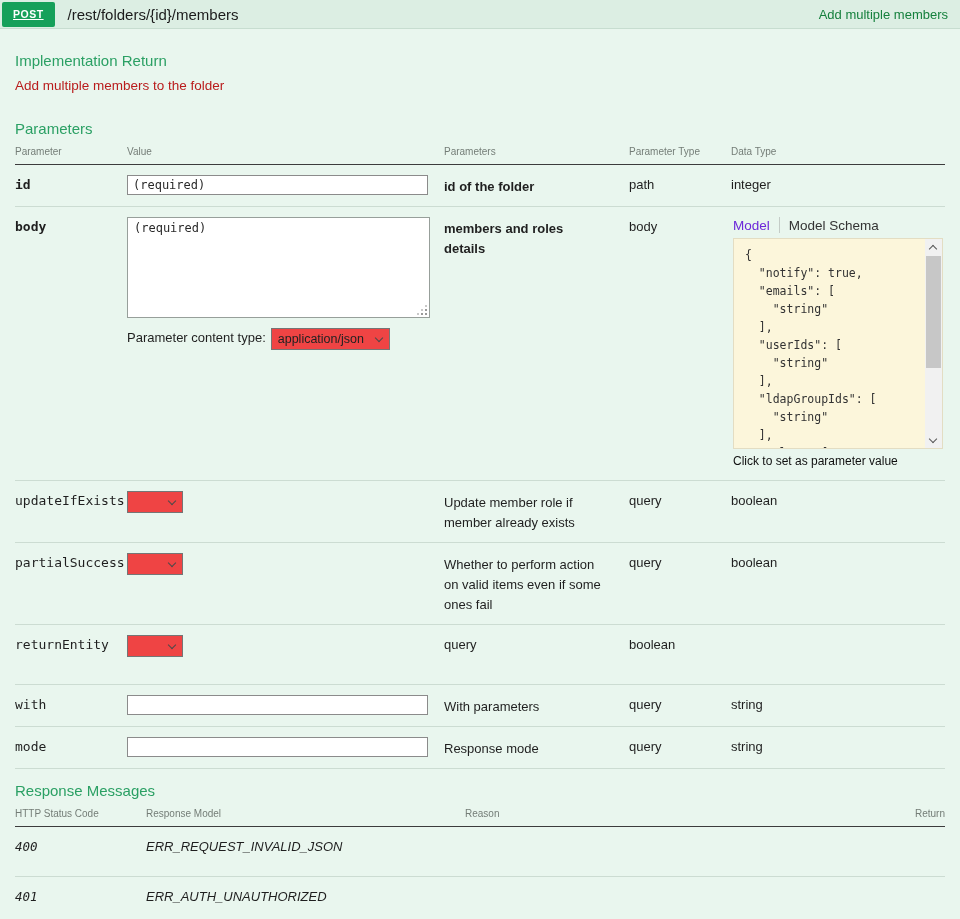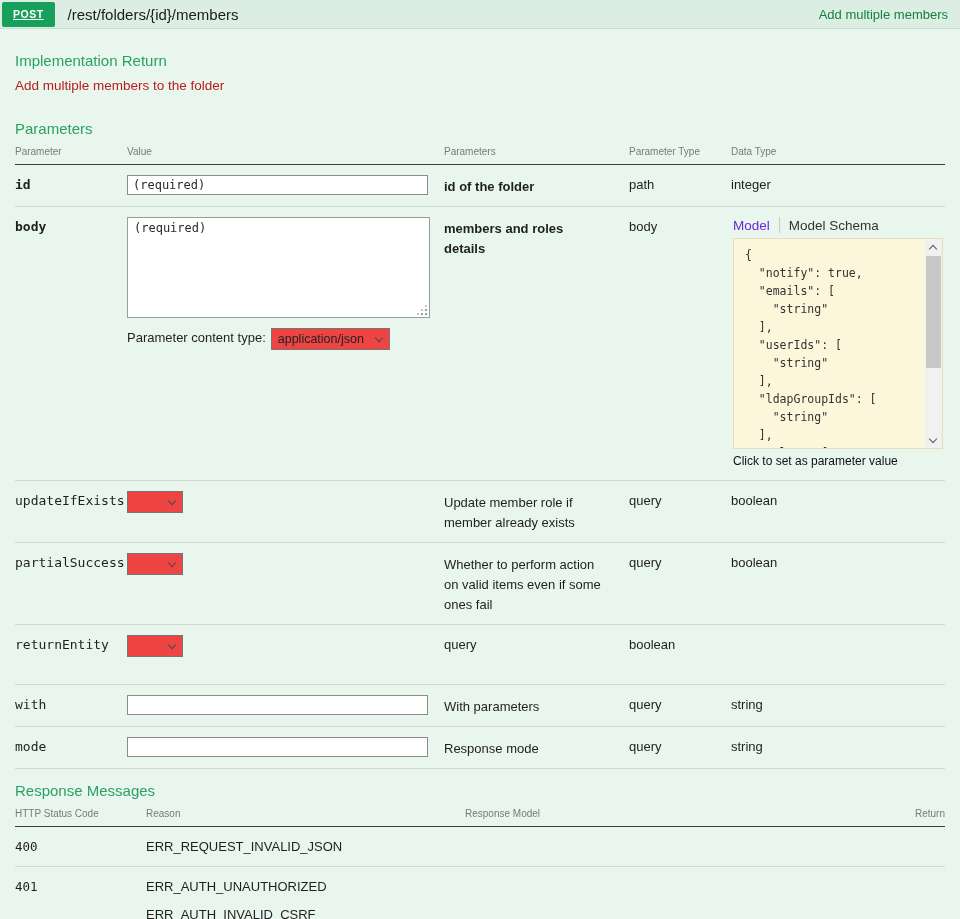--- a/index.html
+++ b/index.html
@@ -102,21 +102,21 @@
   .sb-chev { position:absolute; left:5px; width:6px; height:6px; border-right:1px solid #575757; border-bottom:1px solid #575757; }
   .sb-chev.up { top:7px; transform:rotate(-135deg); }
   .sb-chev.down { top:4px; transform:rotate(45deg); }
   .sb-thumb { position:absolute; left:1px; top:17px; width:15px; height:112px; background:#c7c7c7; }
   .schema-hint { font-size:12px; color:#101010; margin:5px 0 0 2px; }
 
   
   .resp-title { padding-top:13px; }
   .rtable { margin-top:9px; }
   .rgrid { display:grid; grid-template-columns:131px 319px 1fr auto; }
-  .rrow { padding:10px 0 9px 0; border-bottom:1px solid #ccdcd2; font-size:13px; }
+  .rrow { padding:10px 0 19px 0; border-bottom:1px solid #ccdcd2; font-size:13px;font-style:italic; }
   .rcode { font-family:"DejaVu Sans Mono", monospace; font-size:12.5px; padding-top:2px; }
   .reason-line { line-height:20px; margin-bottom:8px; }
   .reason-line:last-child { margin-bottom:0; }
   .col-right { text-align:right; }
 </style>
 </head>
 <body>
 
 <div>
 
@@ -260,22 +260,22 @@
         <div class="cell ptype">query</div>
         <div class="cell pdtype">string</div>
       </div>
     </div>
 
     <h4 class="section-title resp-title">Response Messages</h4>
 
     <div class="rtable">
       <div class="rgrid thead">
         <span>HTTP Status Code</span>
+        <span>Response Model</span>
         <span>Reason</span>
-        <span>Response Model</span>
         <span class="col-right">Return</span>
       </div>
 
       <div class="rgrid rrow">
         <div class="rcode">400</div>
         <div>
           <div class="reason-line">ERR_REQUEST_INVALID_JSON</div>
         </div>
         <div></div>
           <div></div>

